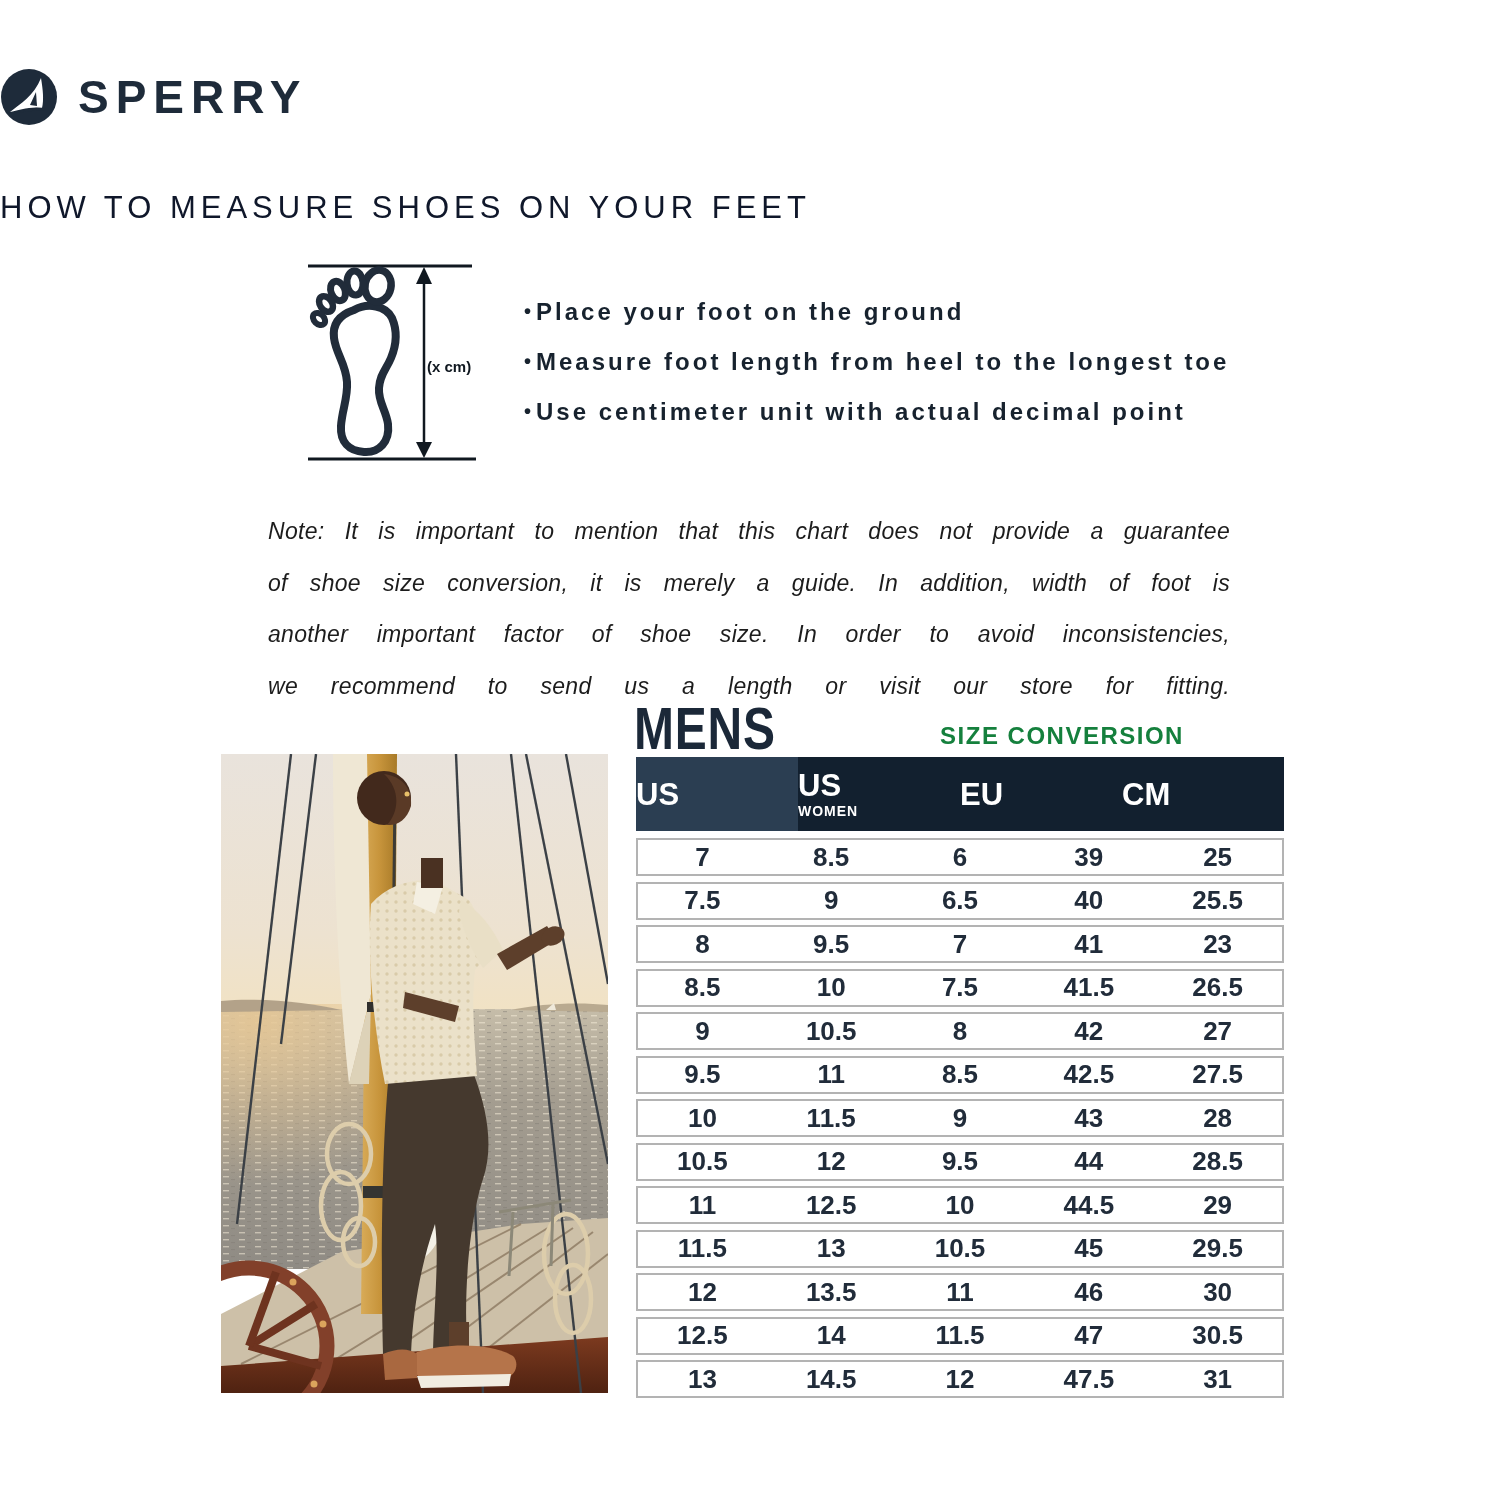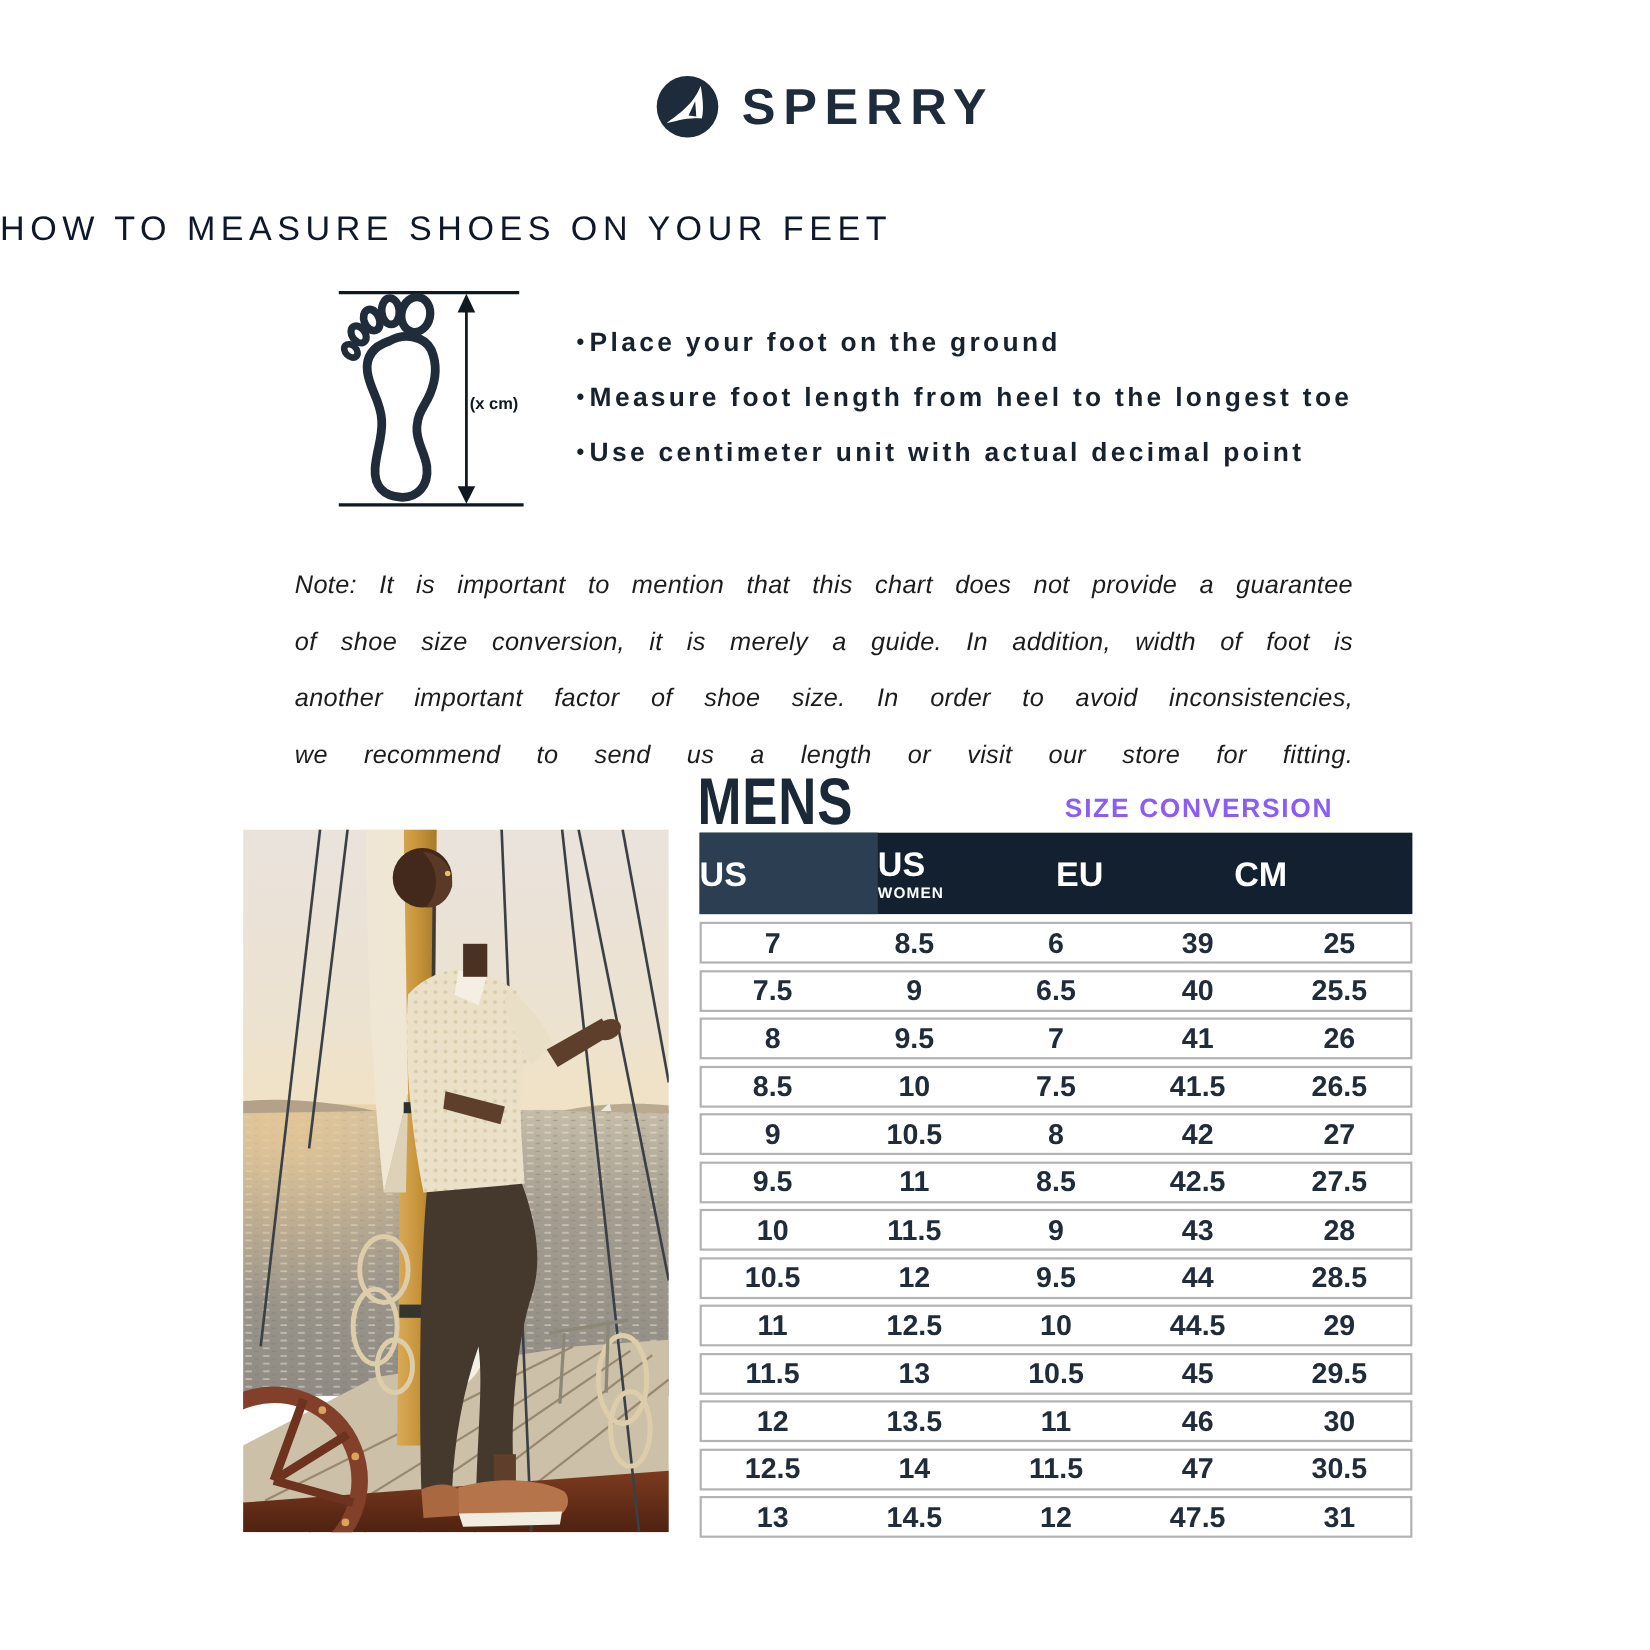--- a/index.html
+++ b/index.html
@@ -1,20 +1,20 @@
 <!DOCTYPE html>
 <html><head>
 <meta charset="utf-8">
 <style>
   html,body{margin:0;padding:0;background:#fff;}
   #page{position:relative;width:1500px;height:1500px;background:#ffffff;overflow:hidden;
         font-family:"Liberation Sans",sans-serif;color:#1e2b3a;}
 
   
-  .brand{position:absolute;top:68px;left:0;width:100%;display:flex;justify-content:center;
+  .brand{position:absolute;top:68px;left:0;width:100%;display:flex;
          align-items:center;gap:20px;}
   .brand-name{font-size:46px;font-weight:700;letter-spacing:7px;color:#1e2b3a;}
 
   
   .main-title{position:absolute;top:190px;left:0;width:100%;text-align:left;
               font-size:31px;font-weight:400;letter-spacing:5px;color:#0f172a;}
 
   
   .foot-diagram{position:absolute;left:296px;top:254px;width:190px;height:214px;}
 
@@ -26,22 +26,22 @@
 
   
   .note{position:absolute;left:268px;top:502px;width:962px;font-style:italic;
         font-size:23px;color:#1c1c1c;}
   .note-line{width:100%;height:35.5px;text-align:justify;text-align-last:justify;
              white-space:nowrap;letter-spacing:0.3px;margin-top:16px;}
 
   
   .mens-title{position:absolute;left:634px;top:694px;font-size:60px;font-weight:700;
               color:#1b2838;transform:scaleX(0.80);transform-origin:left top;letter-spacing:1px;}
-  .chart-subtitle{position:absolute;left:1090px;top:722px;transform:translateX(-50%);
-                  font-size:24px;font-weight:700;letter-spacing:1.5px;color:#8b5cf6;}
+  .chart-subtitle{position:absolute;left:1062px;top:722px;transform:translateX(-50%);
+                  font-size:24px;font-weight:700;letter-spacing:1.5px;color:#15803d;}
 
   .size-table{position:absolute;left:636px;top:757px;width:648px;}
   .t-head{display:flex;height:74px;background:#12202f;}
   .t-hcell{flex:1;display:flex;flex-direction:column;align-items:flex-start;justify-content:center;
            color:#fff;font-weight:700;font-size:31px;line-height:1;}
   .t-hcell.first{background:#2b3e52;}
   .t-hcell .sub{font-size:14px;font-weight:700;letter-spacing:1px;margin-top:3px;}
   .t-body{margin-top:7px;display:flex;flex-direction:column;gap:5.5px;}
   .t-row{display:flex;height:34px;background:#fff;border:2px solid #b3b3b3;}
   .t-cell{flex:1;display:flex;align-items:center;justify-content:center;
@@ -276,21 +276,21 @@
           <div class="t-cell">9</div>
           <div class="t-cell">6.5</div>
           <div class="t-cell">40</div>
           <div class="t-cell">25.5</div>
         </div>
         <div class="t-row">
           <div class="t-cell">8</div>
           <div class="t-cell">9.5</div>
           <div class="t-cell">7</div>
           <div class="t-cell">41</div>
-          <div class="t-cell">26</div>
+          <div class="t-cell">23</div>
         </div>
         <div class="t-row">
           <div class="t-cell">8.5</div>
           <div class="t-cell">10</div>
           <div class="t-cell">7.5</div>
           <div class="t-cell">41.5</div>
           <div class="t-cell">26.5</div>
         </div>
         <div class="t-row">
           <div class="t-cell">9</div>

